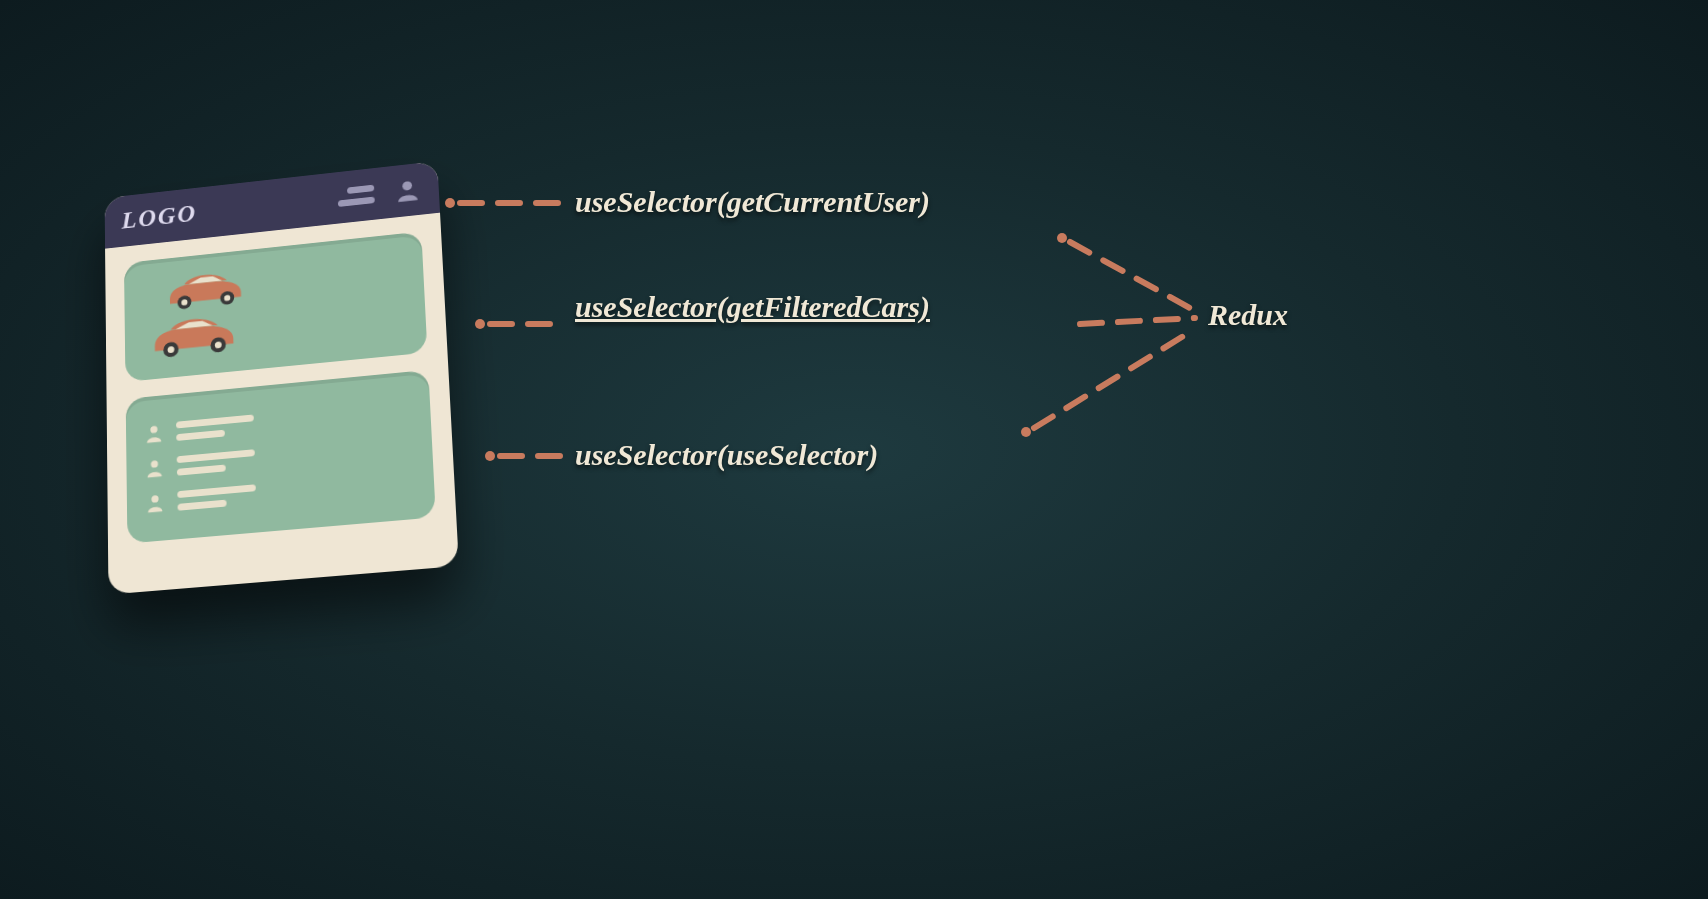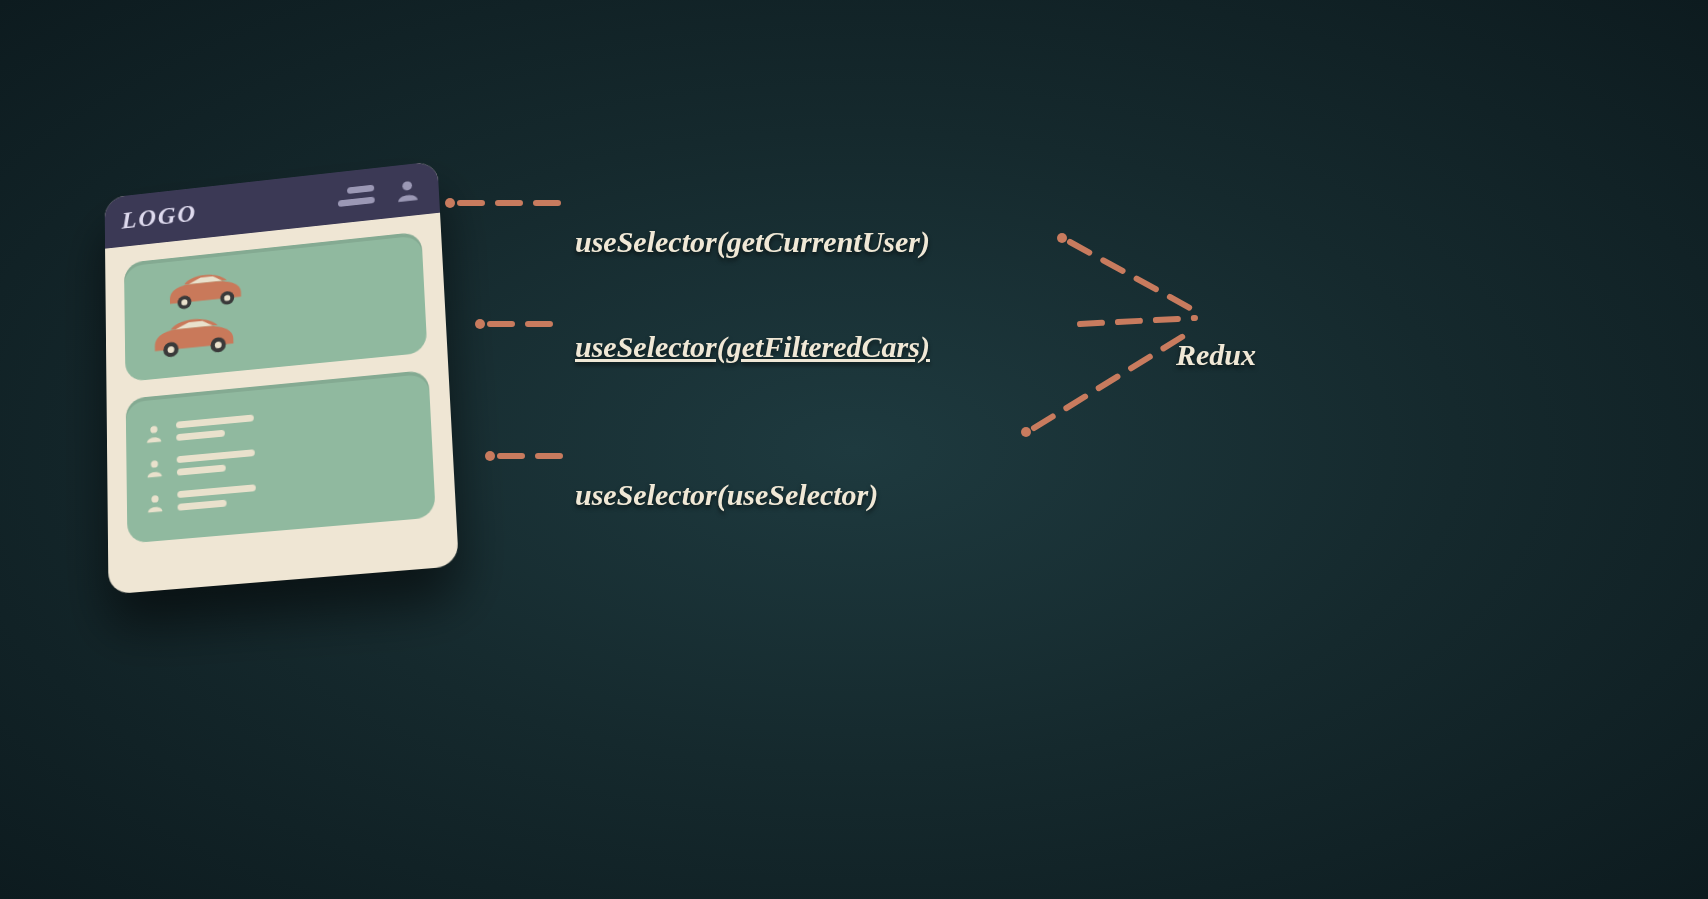--- a/index.html
+++ b/index.html
@@ -118,26 +118,25 @@
 
   
   .label {
     position: absolute;
     font-style: italic;
     font-weight: bold;
     font-size: 30px;
     color: #f0e8d6;
     text-shadow: 0 3px 4px rgba(0,0,0,0.55);
     white-space: nowrap;
-    margin-top: 40px;
   }
   .l1 { left: 575px; top: 185px; }
   .l2 { left: 575px; top: 290px; text-decoration: underline; }
   .l3 { left: 575px; top: 438px; }
-  .redux { left: 1176px; top: 298px; }
+  .redux { left: 1208px; top: 298px; }
 
   
   svg.connectors {
     position: absolute;
     left: 0; top: 0;
     width: 1708px; height: 899px;
     pointer-events: none;
   }
   .dash {
     stroke: #c87b5e;

